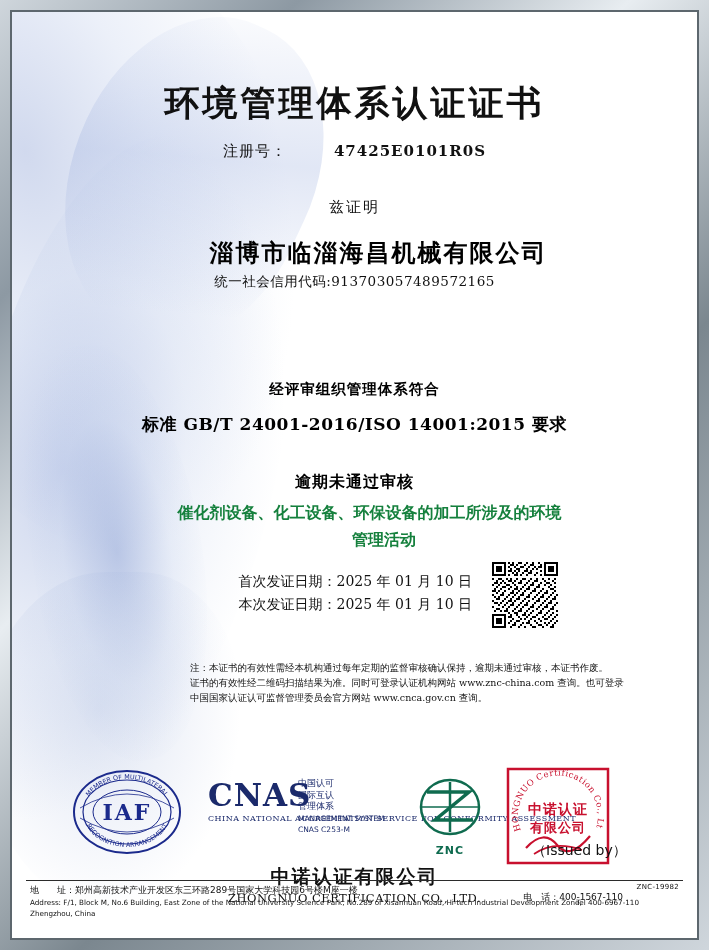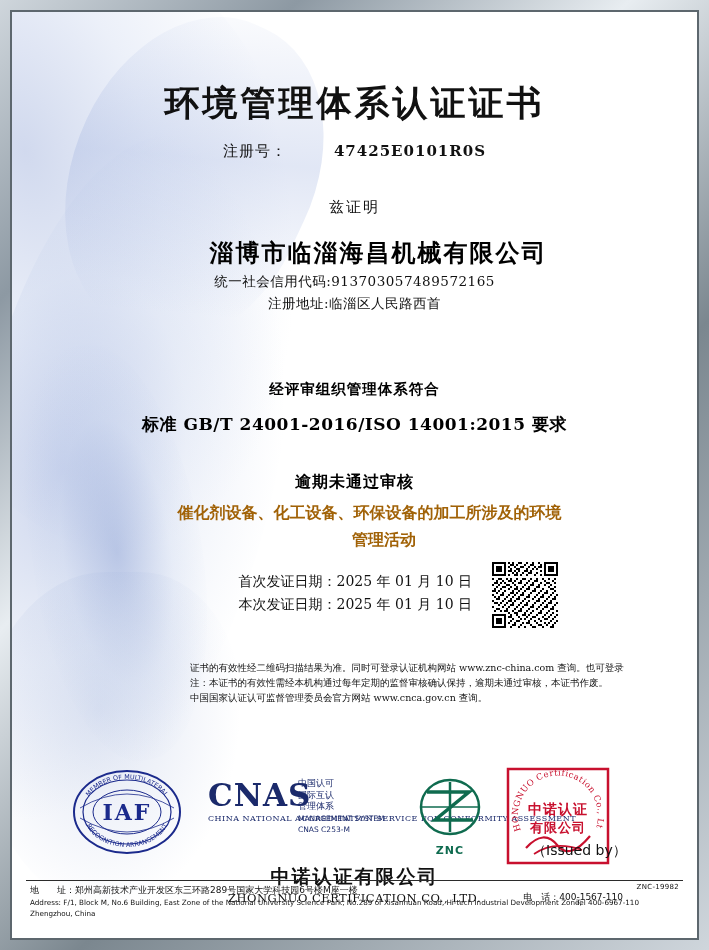--- a/index.html
+++ b/index.html
@@ -116,21 +116,21 @@
   .scope-title{
     position:absolute;left:0;right:0;top:460px;
     text-align:center;
     font-family:"DejaVu Serif", serif;
     font-weight:bold;font-size:16px;letter-spacing:1px;color:#000;
   }
   .scope-text{
     position:absolute;left:150px;right:120px;top:487px;
     text-align:center;
     font-family:"DejaVu Serif", serif;
-    font-weight:bold;font-size:16px;line-height:27px;color:#a16207;
+    font-weight:bold;font-size:16px;line-height:27px;color:#15803d;
   }
   .scope-text .l2{display:block;text-align:left;padding-left:190px;}
 
   .dates{
     position:absolute;left:0;top:558px;width:460px;
     text-align:right;
     font-family:"DejaVu Serif", serif;
     font-size:14px;line-height:23px;color:#111;
   }
   .qr{
@@ -229,21 +229,20 @@
       <div class="regno">
         <span>注册号：</span><b>47425E0101R0S</b>
       </div>
 
       <div class="hereby">兹证明</div>
 
       <div class="company">淄博市临淄海昌机械有限公司</div>
 
       <div class="info-block">
         <div>统一社会信用代码:913703057489572165</div>
-        <div>注册地址:临淄区人民路西首</div>
       </div>
 
       <div class="std-block">
         <div class="std-line1">经评审组织管理体系符合</div>
         <div class="std-line2">标准 GB/T 24001-2016/ISO 14001:2015 要求</div>
       </div>
 
       <div class="scope-title">逾期未通过审核</div>
       <div class="scope-text">
         <span>催化剂设备、化工设备、环保设备的加工所涉及的环境</span>
@@ -527,22 +526,22 @@
               <rect x="13" y="32" width="1" height="1"></rect>
               <rect x="16" y="32" width="1" height="1"></rect>
               <rect x="20" y="32" width="2" height="1"></rect>
               <rect x="25" y="32" width="1" height="1"></rect>
               <rect x="29" y="32" width="2" height="1"></rect>
           </g>
         </svg>
       </div>
 
       <div class="notes">
+        <div>注：本证书的有效性需经本机构通过每年定期的监督审核确认保持，逾期未通过审核，本证书作废。</div>
         <div>证书的有效性经二维码扫描结果为准。同时可登录认证机构网站 www.znc-china.com 查询。也可登录</div>
-        <div>注：本证书的有效性需经本机构通过每年定期的监督审核确认保持，逾期未通过审核，本证书作废。</div>
         <div>中国国家认证认可监督管理委员会官方网站 www.cnca.gov.cn 查询。</div>
       </div>
 
       <div class="logos">
 
         <div class="iaf">
           <svg width="110" height="88" viewBox="0 0 110 88">
             <ellipse cx="55" cy="44" rx="53" ry="41" fill="none" stroke="#1b2a8c" stroke-width="2"></ellipse>
             <ellipse cx="55" cy="44" rx="44" ry="32" fill="none" stroke="#1b2a8c" stroke-width="1.2"></ellipse>
             <ellipse cx="55" cy="44" rx="34" ry="22" fill="none" stroke="#1b2a8c" stroke-width="1"></ellipse>

